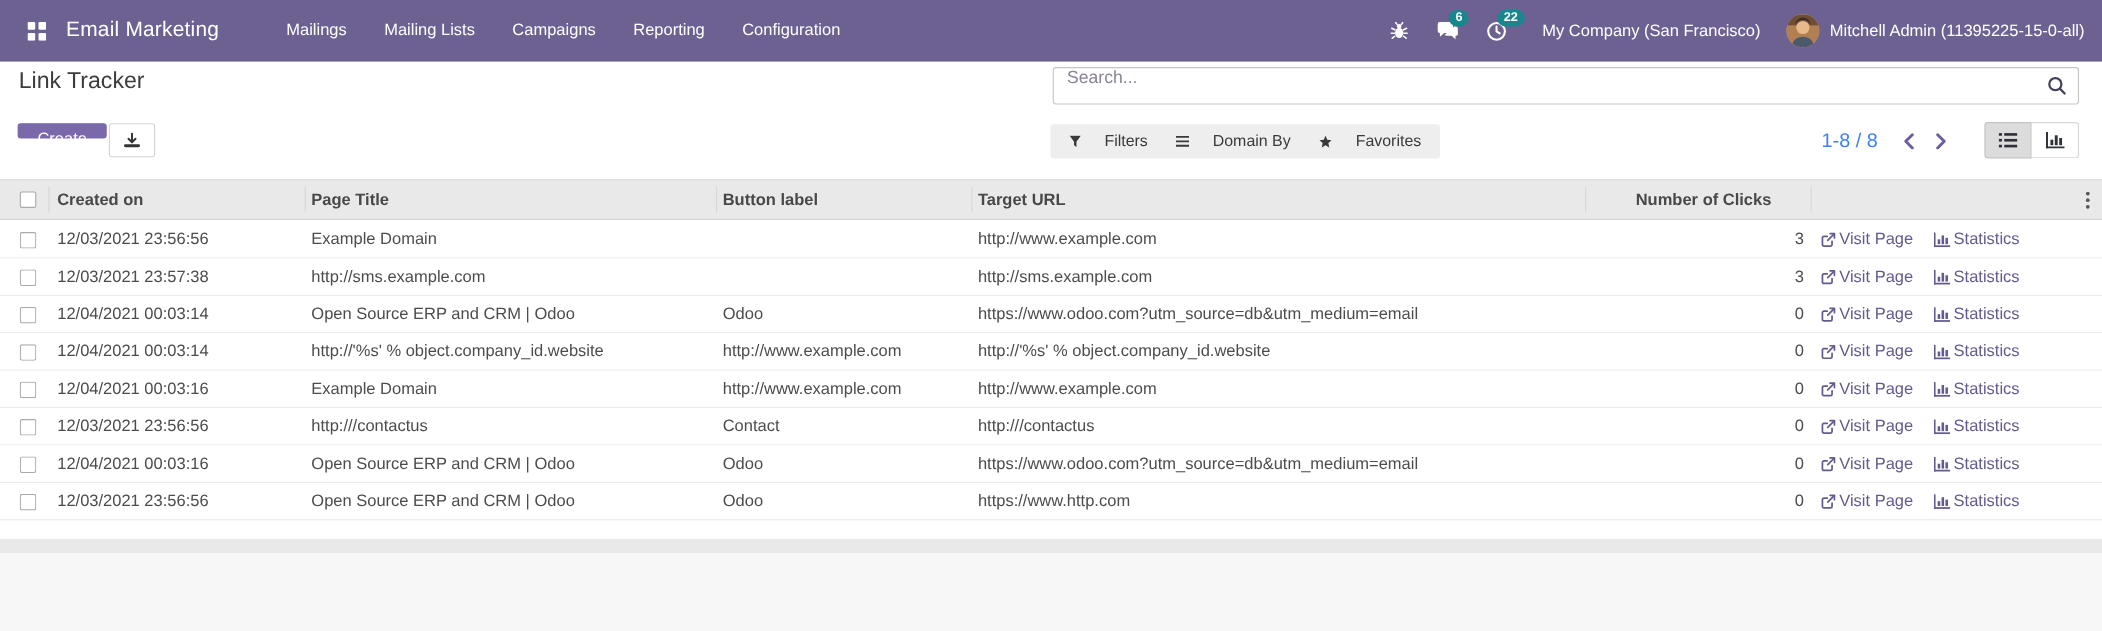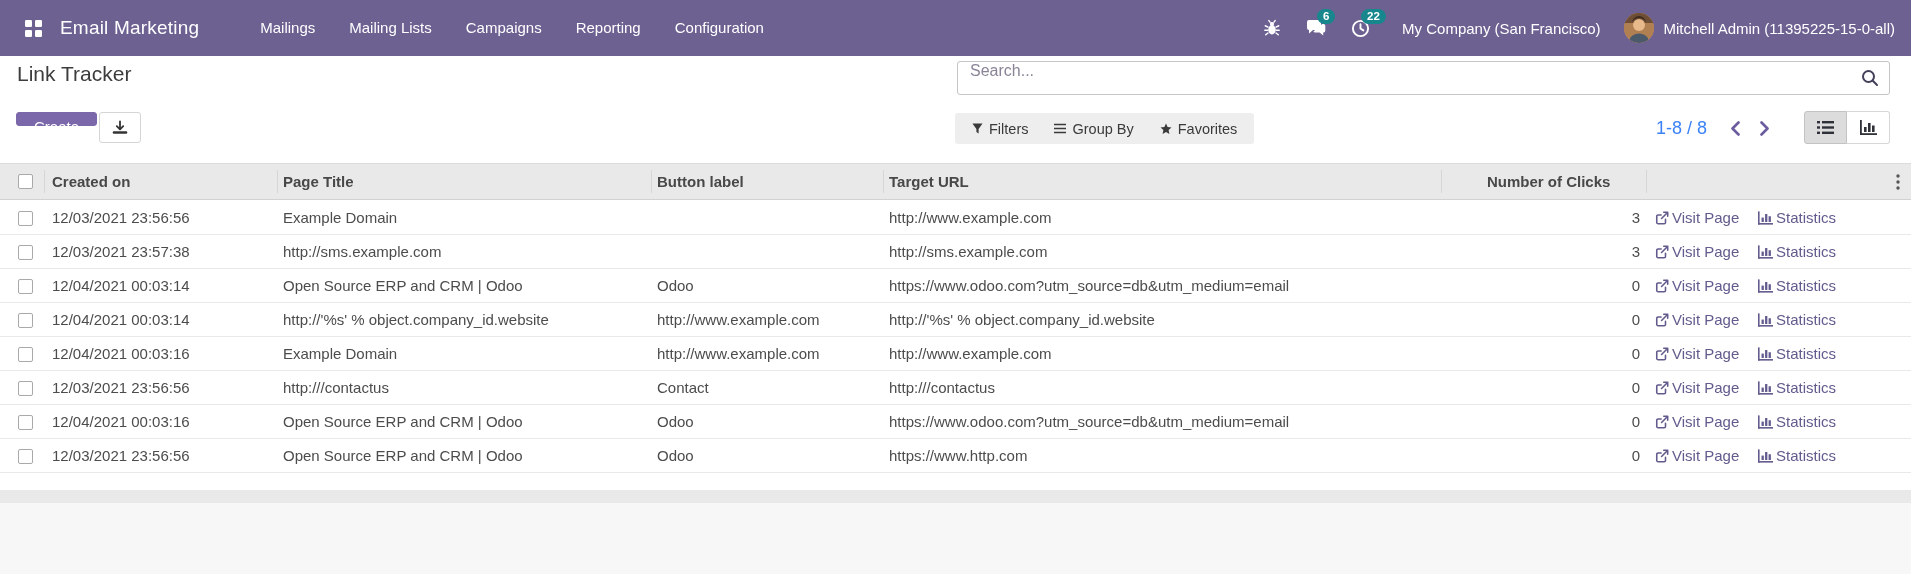--- a/index.html
+++ b/index.html
@@ -33,21 +33,21 @@
   .search-box { position:absolute; left:957px; top:61px; width:933px; height:34px; background:#fff;
                 border:1px solid #c5c5c5; border-radius:3px; display:flex; align-items:flex-start; }
   .search-input { flex:1; border:none; outline:none; font-size:16px; padding:0 12px; color:#333;
                   font-family:inherit; background:transparent; }
   .search-input::placeholder { color:#8a8496; }
   .search-btn { width:38px; height:32px; display:flex; align-items:center; justify-content:center;
                 background:transparent; border:none; cursor:pointer; }
 
   .filter-bar { position:absolute; left:955px; top:113px; height:31px; background:#eeeeee; border-radius:3px;
                 display:flex; align-items:center; padding:0 4px; }
-  .filter-item { display:flex; align-items:center; gap:6px; padding:0 13px; font-size:14.5px; color:#3a3a3a;
+  .filter-item { display:flex; align-items:center; gap:21px; padding:0 13px; font-size:14.5px; color:#3a3a3a;
                  height:31px; cursor:pointer; white-space:nowrap; }
 
   .pager { position:absolute; left:1656px; top:113px; height:31px; display:flex; align-items:center; }
   .pager-value { font-size:18px; color:#3b82f6; margin-right:14px; }
   .pager-btn { background:none; border:none; cursor:pointer; padding:0 9px; display:flex; align-items:center; }
 
   .view-switcher { position:absolute; left:1804px; top:111px; display:flex; }
   .view-btn { width:43px; height:33px; display:flex; align-items:center; justify-content:center;
               background:#fff; border:1px solid #d7d7d7; cursor:pointer; }
   .view-btn.active { background:#dcdcdc; border-color:#c3c3c3; }
@@ -169,21 +169,21 @@
   <div class="filter-item">
     <svg width="11" height="11" viewBox="0 0 12 12">
       <path d="M0.5 0.5 h11 L7.2 6.5 v5 l-2.4-1.6 v-3.4 z" fill="#3a3a3a"></path>
     </svg>
     <span>Filters</span>
   </div>
   <div class="filter-item">
     <svg width="12" height="11" viewBox="0 0 12 11" stroke="#3a3a3a" stroke-width="1.6">
       <path d="M0 1.5 h12 M0 5.5 h12 M0 9.5 h12"></path>
     </svg>
-    <span>Group By</span>
+    <span>Domain By</span>
   </div>
   <div class="filter-item">
     <svg width="12" height="12" viewBox="0 0 12 12">
       <path d="M6 0.5 L7.6 4 L11.5 4.4 L8.6 7 L9.4 11 L6 9 L2.6 11 L3.4 7 L0.5 4.4 L4.4 4 Z" fill="#3a3a3a"></path>
     </svg>
     <span>Favorites</span>
   </div>
 </div>
 
 <div class="pager">

